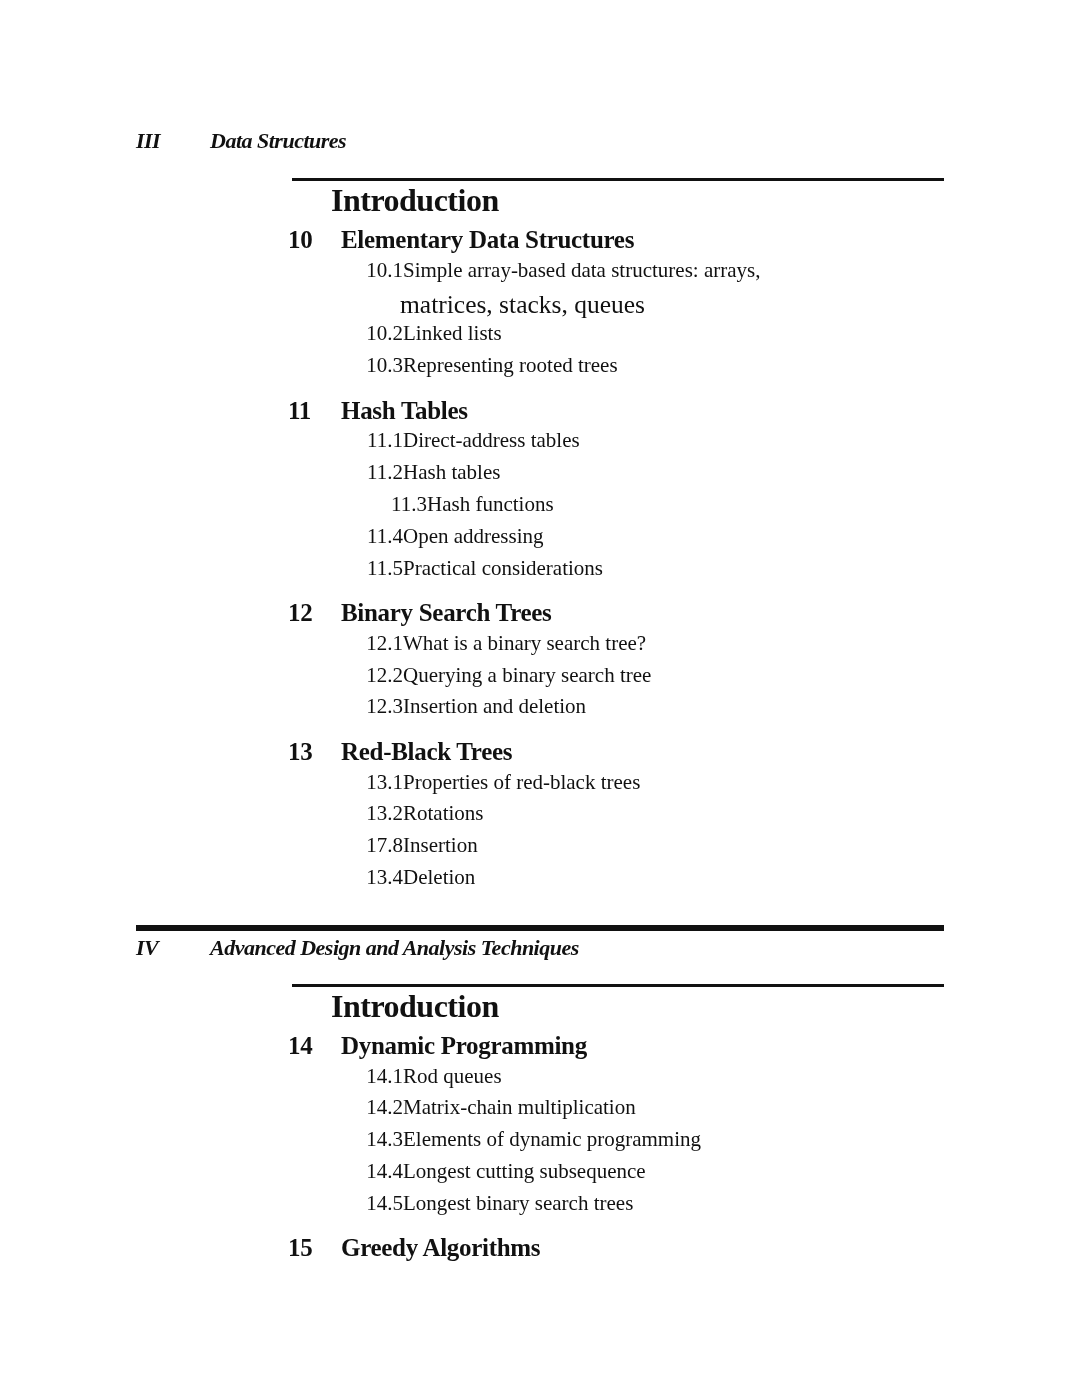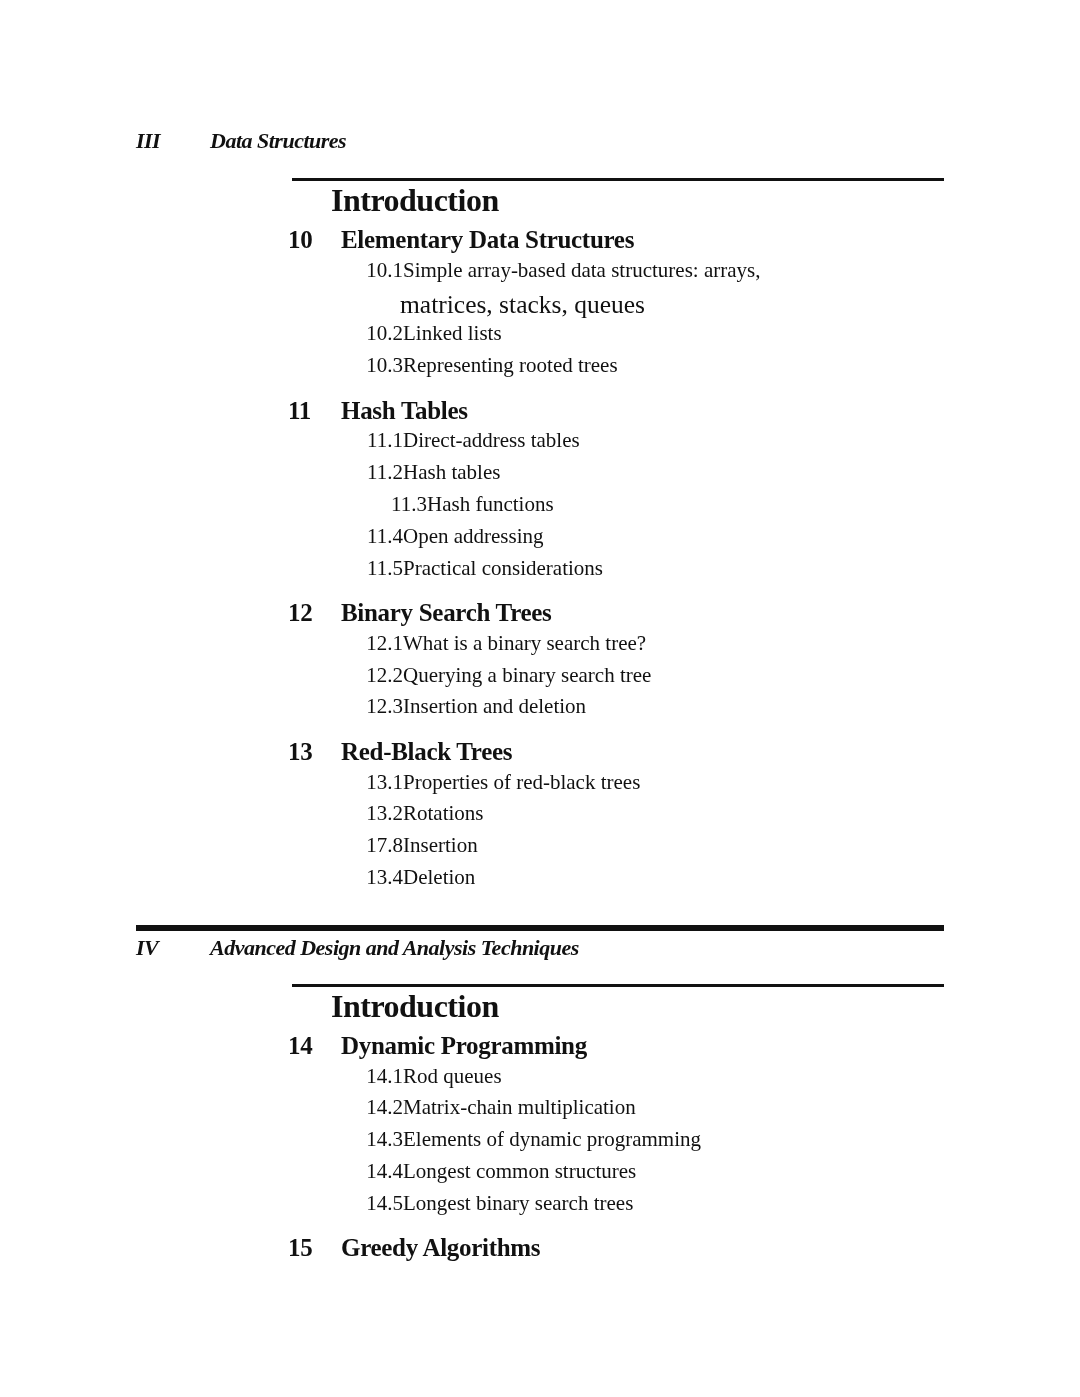--- a/index.html
+++ b/index.html
@@ -101,21 +101,21 @@
 <div class="section" style="top:1064px;">
   <span class="snum">14.1</span><span>Rod queues</span>
 </div>
 <div class="section" style="top:1095px;">
   <span class="snum">14.2</span><span>Matrix-chain multiplication</span>
 </div>
 <div class="section" style="top:1127px;">
   <span class="snum">14.3</span><span>Elements of dynamic programming</span>
 </div>
 <div class="section" style="top:1159px;">
-  <span class="snum">14.4</span><span>Longest common structures</span>
+  <span class="snum">14.4</span><span>Longest cutting subsequence</span>
 </div>
 <div class="section" style="top:1191px;">
   <span class="snum">14.5</span><span>Longest binary search trees</span>
 </div>
 
 <div class="chapter" style="top:1234px;">
   <span class="cnum">15</span><span>Greedy Algorithms</span>
 </div>
 
 </body></html>

